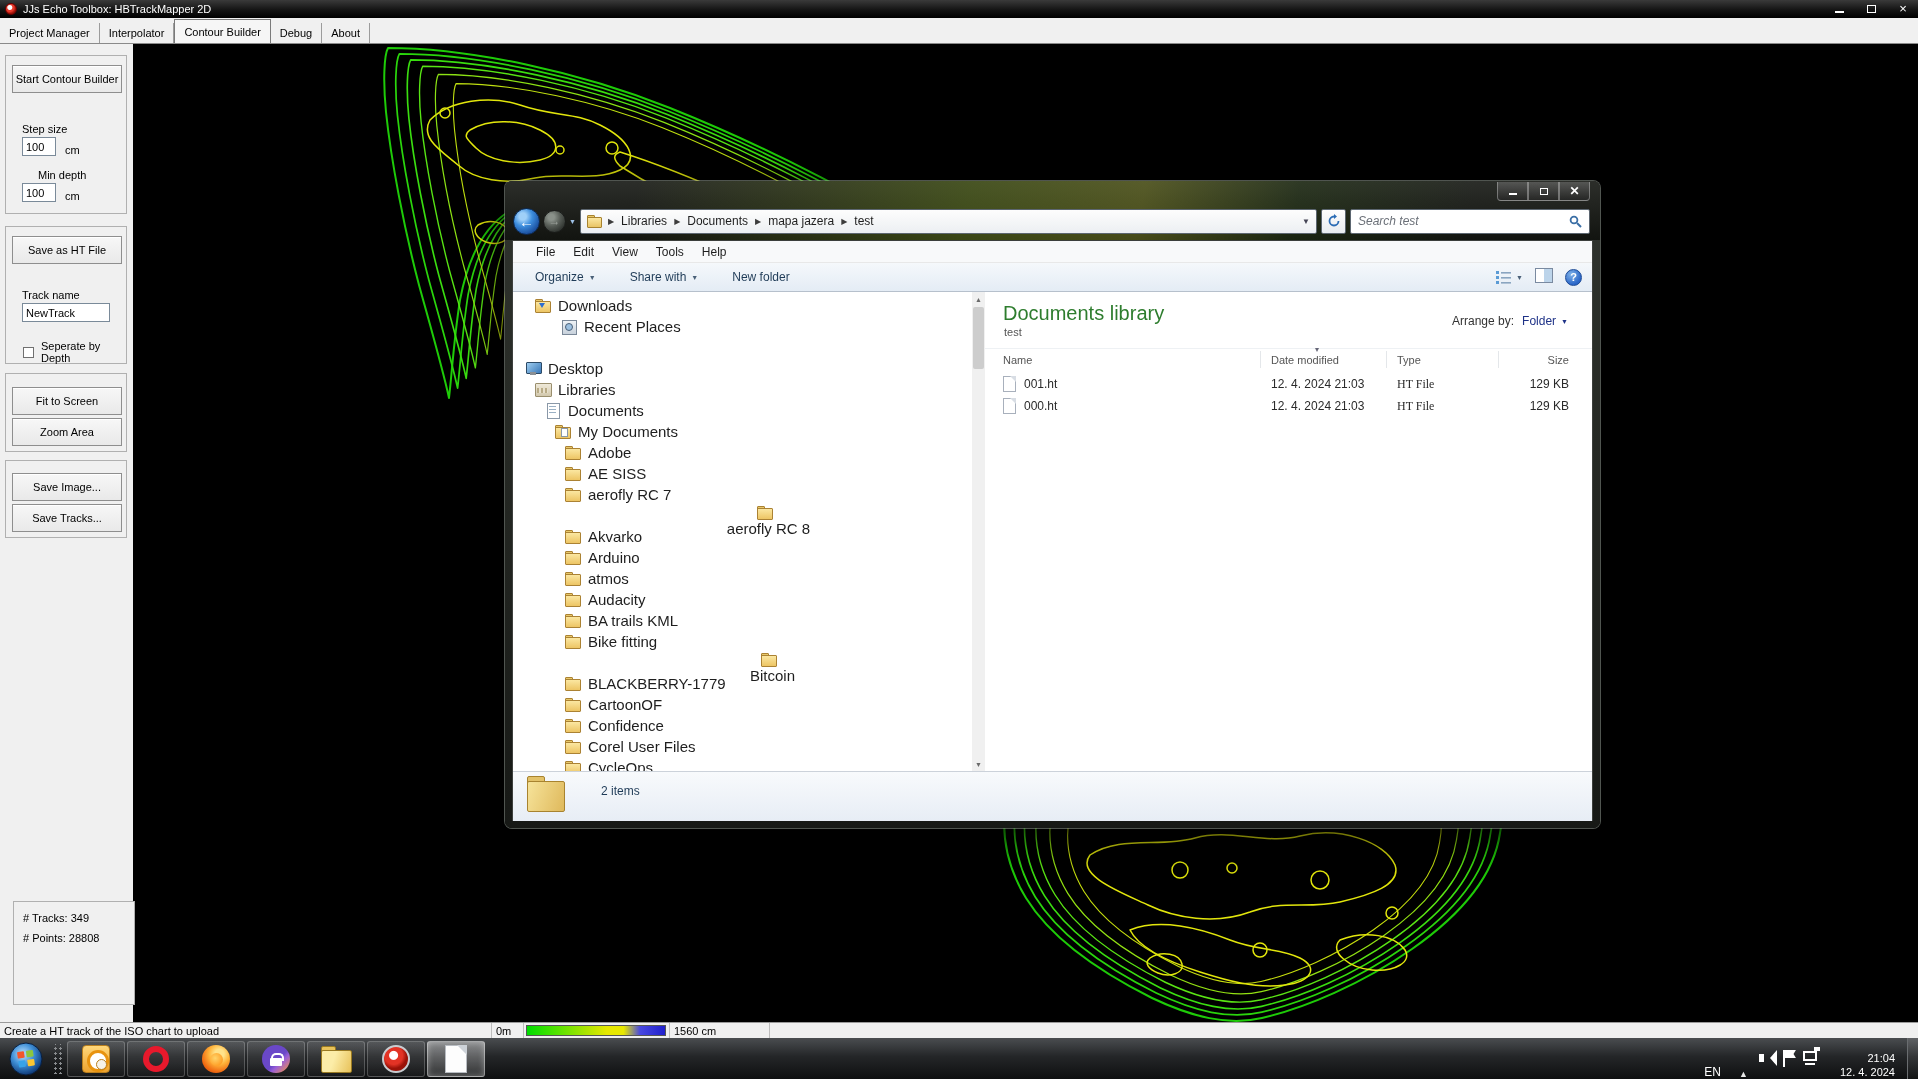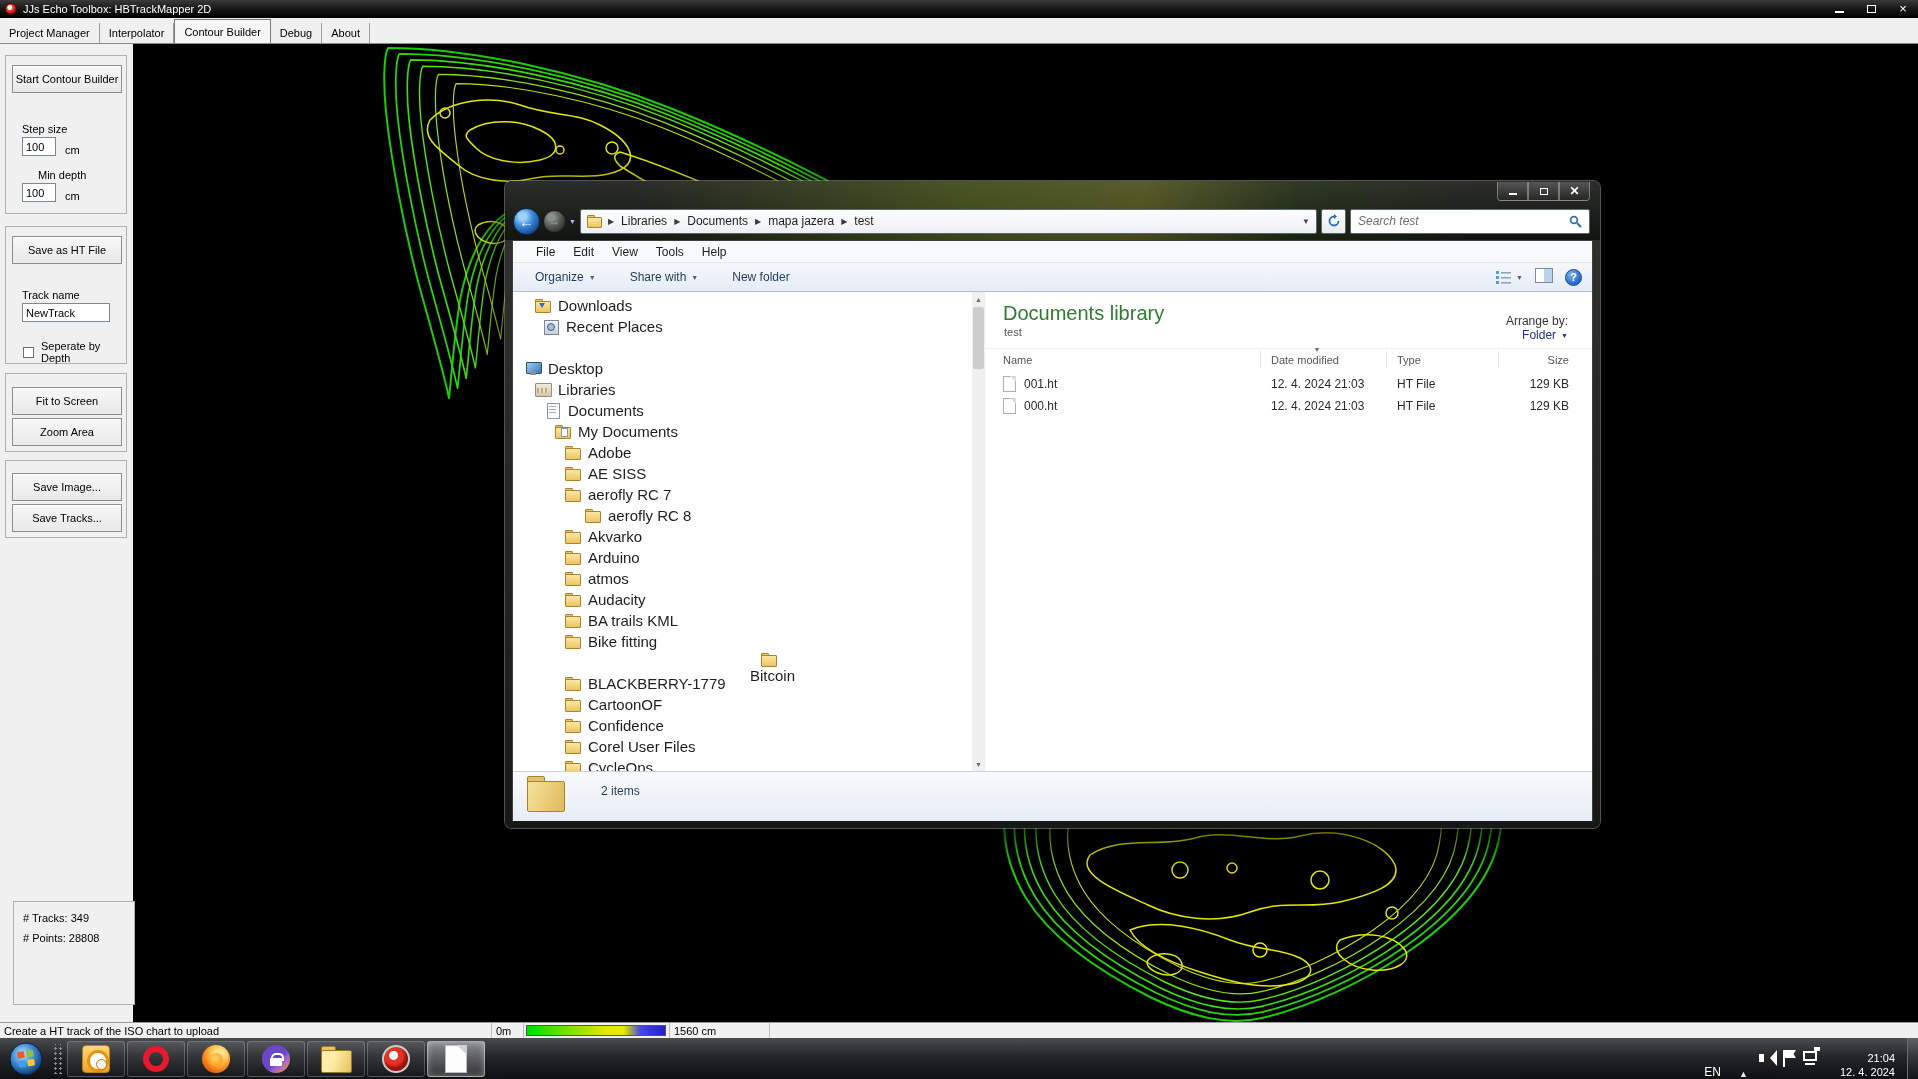--- a/index.html
+++ b/index.html
@@ -139,34 +139,34 @@
 
   .tree-scrollbar { width:13px; height:100%; background:#f0f0f0; position:relative; flex:none; }
   .sb-arrow { position:absolute; left:0; width:13px; height:14px; background:#f0f0f0; color:#6a6a6a;
     font-size:7px; display:flex; align-items:center; justify-content:center; }
   .sb-up { top:0; } .sb-down { bottom:0; }
   .sb-thumb { position:absolute; left:1px; top:15px; width:11px; height:62px; background:#cdcdcd; border-radius:2px; }
 
   .list-pane { flex:1; height:100%; position:relative; background:#fff; }
   .lib-title { position:absolute; left:18px; top:10px; font-size:20px; color:#2e7d2e; }
   .lib-sub { position:absolute; left:19px; top:34px; font-size:11px; color:#555; }
-  .arrange { position:absolute; right:24px; top:22px; font-size:12px; color:#333; display:flex; align-items:flex-end;flex-direction:column; }
+  .arrange { position:absolute; right:24px; top:22px; font-size:12px; color:#333; display:flex; gap:8px; align-items:flex-start; }
   .arrange-val { color:#1e3287; display:flex; align-items:center; gap:5px; }
   .acaret { font-size:7px; color:#1e3287; }
   .hdr-row { position:absolute; left:0; top:56px; width:100%; height:21px; display:flex;
     padding-left:18px; font-size:11px; color:#555; border-top:1px solid #eef1f4; }
   .hdr-cell { display:flex; align-items:center; border-right:1px solid #e4e7ea; height:17px; margin-top:2px; }
   .hc-name { width:258px; } .hc-date { width:126px; padding-left:10px; } .hc-type { width:112px; padding-left:10px; }
   .hc-size { width:76px; justify-content:flex-end; padding-right:6px; border-right:none; }
   .sort-caret { position:absolute; left:330px; top:-4px; font-size:8px; color:#667; }
   .frow { position:absolute; left:0; width:100%; height:22px; display:flex; align-items:center;
     padding-left:18px; font-size:12px; color:#2a2a2a; }
   .fr1 { top:81px; } .fr2 { top:103px; }
   .fc-name { width:258px; display:flex; align-items:center; gap:8px; }
-  .fc-date { width:126px; padding-left:10px; } .fc-type { width:112px; padding-left:10px; }
+  .fc-date { width:126px; padding-left:10px; } .fc-type { width:112px; padding-left:10px;font-family:Liberation Serif, serif; }
   .fc-size { width:76px; text-align:right; padding-right:6px; }
   .ficon { width:13px; height:16px; background:#fff; border:1px solid #a8b0bc; position:relative; flex:none; }
   .ficon::before { content:""; position:absolute; right:-1px; top:-1px; border:3px solid #d8dde4;
     border-left-color:transparent; border-bottom-color:transparent; }
 
   .win-statusbar { height:50px; background:linear-gradient(#f8fafc,#e7edf5); border-top:1px solid #ccd2da;
     position:relative; }
   .big-folder { position:absolute; left:14px; top:4px; width:40px; height:36px; }
   .big-folder::before { content:""; position:absolute; left:0; top:0; width:16px; height:8px;
     background:#e3c269; border:1px solid #a8832f; border-radius:2px 2px 0 0; }
@@ -442,21 +442,21 @@
       </div>
 
       <div class="content">
         <div class="tree-pane">
           <div class="titem" style="padding-left:22px;">
               <span class="tico ic-downloads">
                 <i class="dl-badge"></i>
               </span>
               <span>Downloads</span>
             </div>
-          <div class="titem" style="padding-left:30px;">
+          <div class="titem" style="padding-left:30px;margin-left:18px;">
               <span class="tico ic-recent"></span>
               <span>Recent Places</span>
             </div>
           <div class="titem gap" style="padding-left:12px;">
               <span class="tico ic-desktop"></span>
               <span>Desktop</span>
             </div>
           <div class="titem" style="padding-left:22px;">
               <span class="tico ic-libraries"></span>
               <span>Libraries</span>
@@ -476,21 +476,21 @@
               <span>Adobe</span>
             </div>
           <div class="titem" style="padding-left:52px;">
               <span class="tico ic-folder"></span>
               <span>AE SISS</span>
             </div>
           <div class="titem" style="padding-left:52px;">
               <span class="tico ic-folder"></span>
               <span>aerofly RC 7</span>
             </div>
-          <div class="titem" style="padding-left:72px;">
+          <div class="titem" style="padding-left:52px;flex-direction:column;">
               <span class="tico ic-folder"></span>
               <span>aerofly RC 8</span>
             </div>
           <div class="titem" style="padding-left:52px;">
               <span class="tico ic-folder"></span>
               <span>Akvarko</span>
             </div>
           <div class="titem" style="padding-left:52px;">
               <span class="tico ic-folder"></span>
               <span>Arduino</span>

